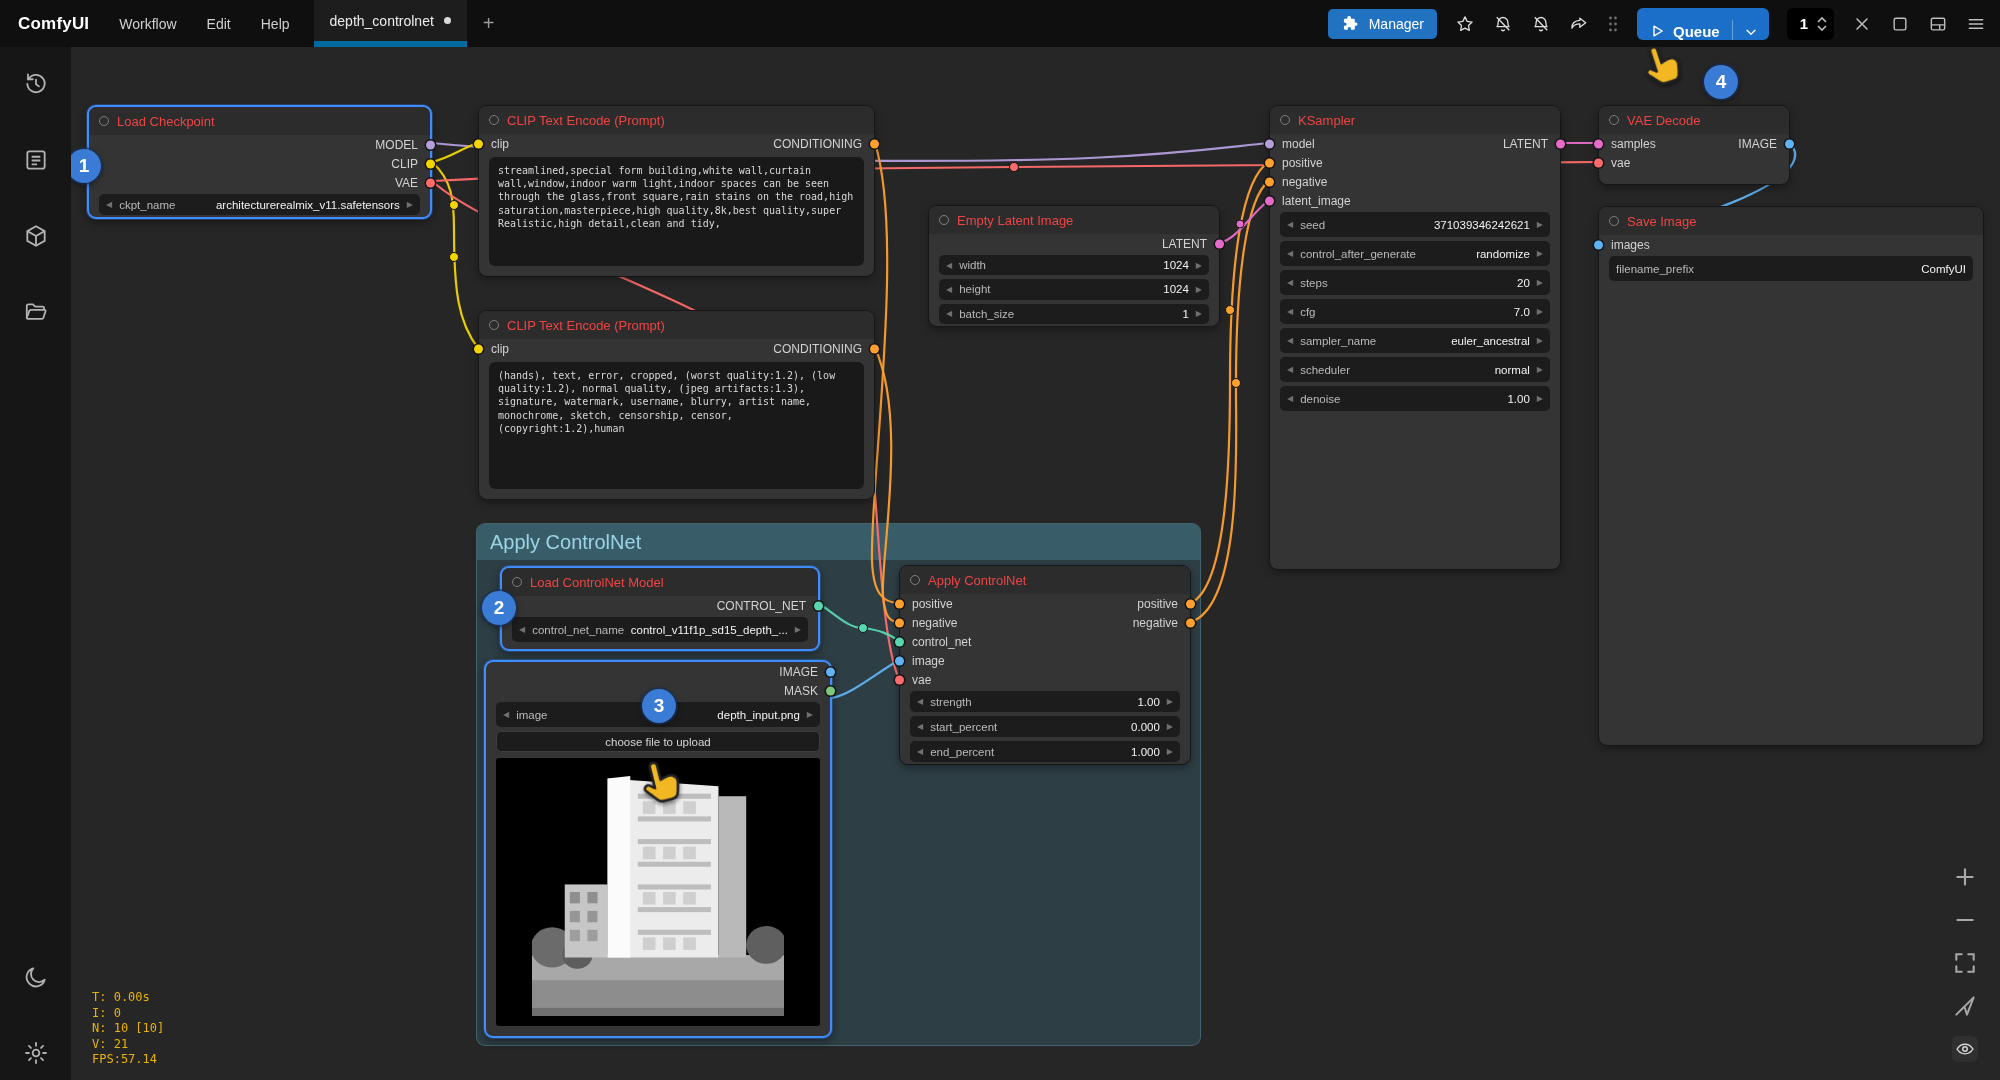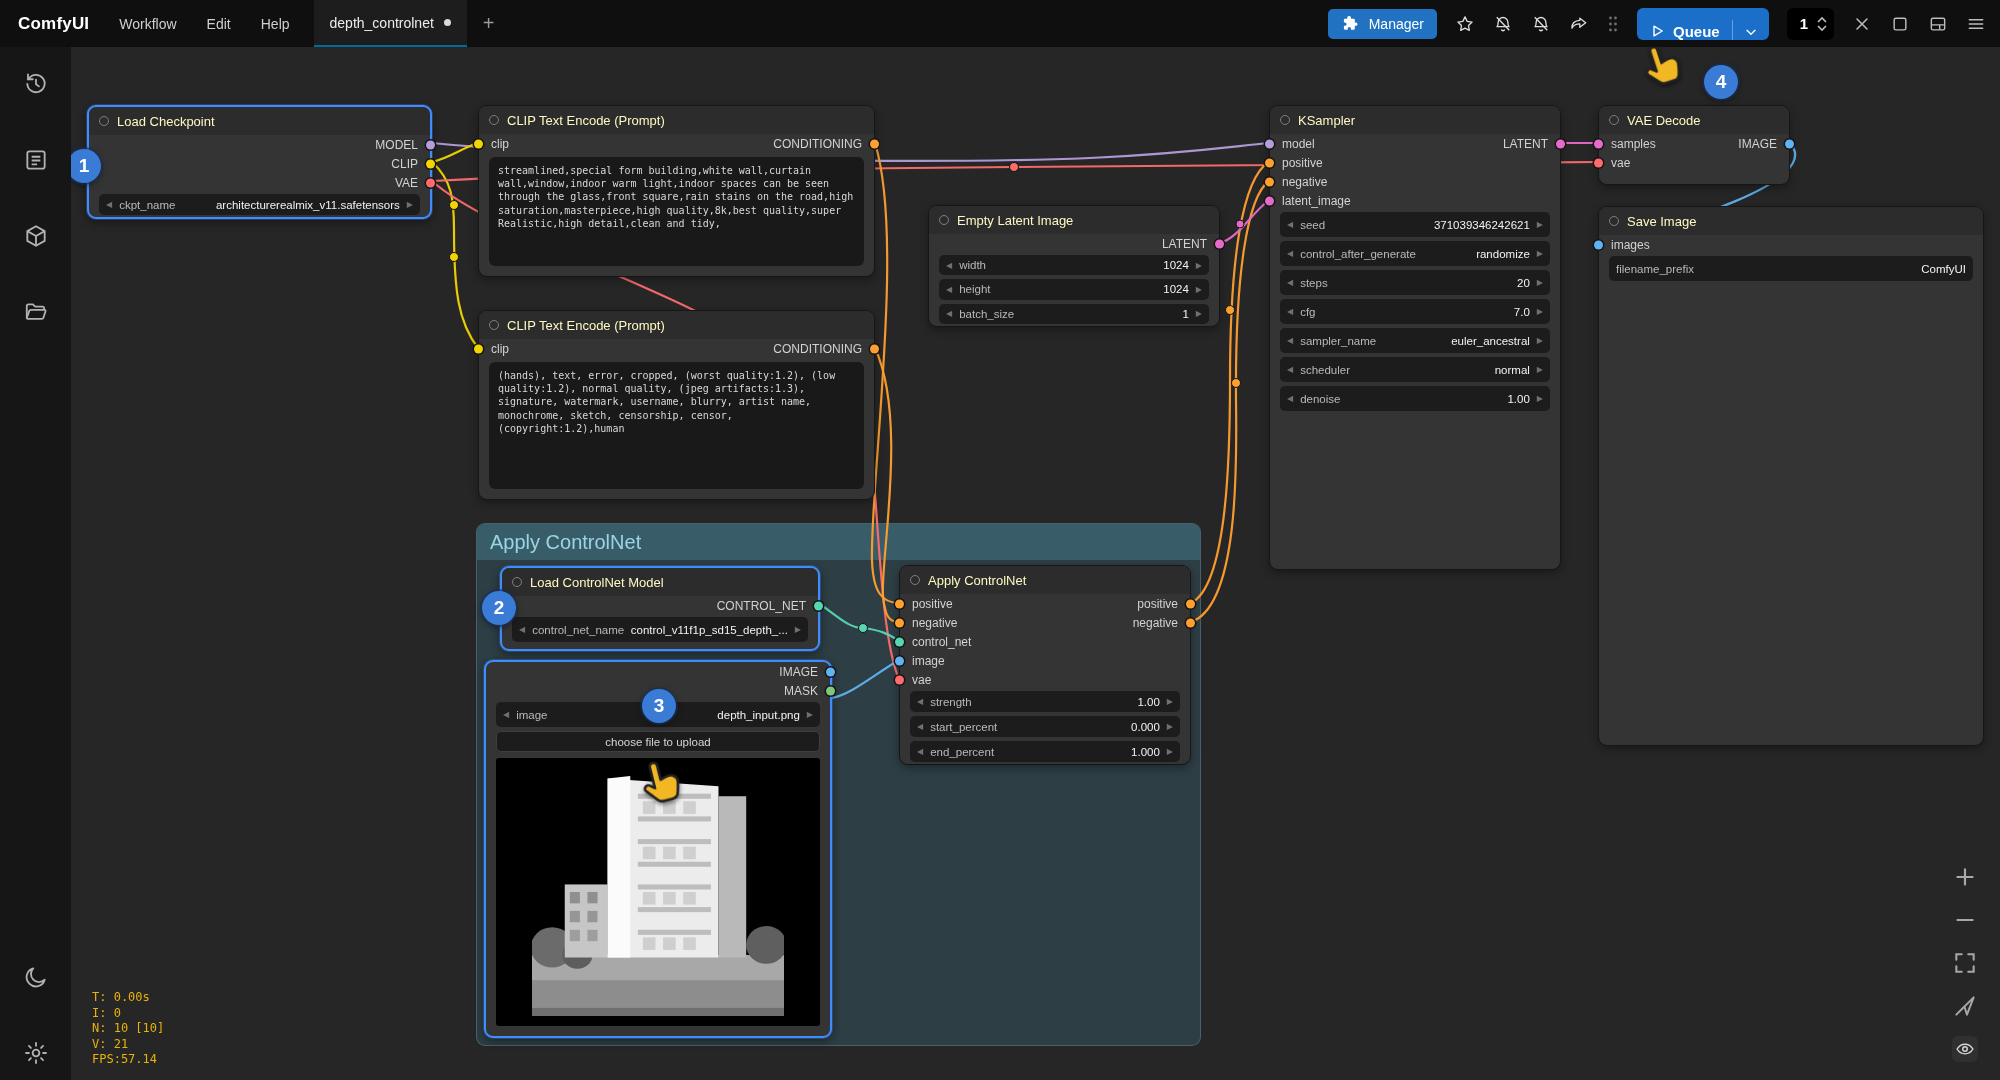--- a/index.html
+++ b/index.html
@@ -4,21 +4,21 @@
 <style>
   html,body{margin:0;padding:0}
   body{width:2000px;height:1080px;position:relative;overflow:hidden;background:#262626;
        font-family:"Liberation Sans","DejaVu Sans",sans-serif;color:#ddd;-webkit-font-smoothing:antialiased}
   
   .topbar{position:absolute;inset:0 0 auto 0;height:47px;background:#0f0f0f;display:flex;align-items:center;z-index:20}
   .logo{font-weight:bold;font-size:17px;color:#fff;margin:0 30px 0 18px;letter-spacing:.2px}
   .menu{display:flex;gap:30px;color:#cfcfcf;font-size:14px}
   .menu span{cursor:pointer}
   .tab{height:47px;display:flex;align-items:center;gap:10px;padding:0 16px;margin-left:24px;background:#1d1d1d;
-       border-bottom:2px solid #0369a1;color:#ececec;font-size:14px;box-sizing:border-box}
+       border-bottom:6px solid #0369a1;color:#ececec;font-size:14px;box-sizing:border-box}
   .dirty{width:7px;height:7px;border-radius:50%;background:#d9d9d9}
   .newtab{color:#9a9a9a;font-size:20px;margin-left:16px;cursor:pointer}
   .newtab::before{content:"+"}
   .tright{margin-left:auto;display:flex;align-items:center;gap:18px;padding-right:14px}
   .btn-manager{height:30px;background:#2173c2;border-radius:5px;display:flex;align-items:center;gap:8px;
        padding:0 13px;color:#fff;font-size:14px;cursor:pointer}
   .tico{width:20px;height:20px;display:block}
   .grip{width:12px;height:18px}
   .btn-queue{height:32px;background:#1b6fc9;border-radius:6px;display:flex;align-items:flex-end;color:#fff;
        font-size:15px;font-weight:600;cursor:pointer}
@@ -41,21 +41,21 @@
        background:rgba(62,118,138,.30);border:1px solid rgba(110,170,190,.35);border-radius:9px;box-sizing:border-box}
   .group-title{height:36px;line-height:36px;background:rgba(70,130,150,.45);border-radius:8px 8px 0 0;
        padding:0 13px;font-size:20px;color:#9bd4e4}
   .wires{position:absolute;top:0;left:0;z-index:2;pointer-events:none}
   .wires path{fill:none;stroke-width:2.2px;opacity:.95}
   
   .node{position:absolute;z-index:3;background:#343434;border:1px solid #161616;border-radius:9px;
        box-shadow:0 3px 8px rgba(0,0,0,.35);display:flex;flex-direction:column;box-sizing:border-box}
   .node.sel{border:2px solid #3f8cff;box-shadow:0 0 0 1px rgba(63,140,255,.3),0 3px 10px rgba(0,0,0,.45)}
   .ntitle{display:flex;align-items:center;height:28px;min-height:28px;padding:0 10px;background:#2c2c2c;
-       border-radius:8px 8px 0 0;color:#fef9c3;font-size:13px;white-space:nowrap;overflow:hidden}
+       border-radius:8px 8px 0 0;color:#ef4444;font-size:13px;white-space:nowrap;overflow:hidden}
   .tdot{width:8px;height:8px;border:1.5px solid #7e7e7e;border-radius:50%;margin-right:8px;flex:none}
   .srow{position:relative;height:19px;min-height:19px;display:flex;align-items:center;
        justify-content:space-between;padding:0 12px;font-size:12px;color:#d2d2d2}
   .srow.outonly{justify-content:flex-end}
   .d{width:9px;height:9px;border-radius:50%;position:absolute;top:50%;transform:translateY(-50%);
        box-shadow:0 0 0 1.5px #141414;cursor:crosshair}
   .din{left:-5px}.dout{right:-5px}
   .c-model{background:#b39ddb}.c-clip{background:#f2d500}.c-vae{background:#ff6b6b}
   .c-cond{background:#ff9f2e}.c-latent{background:#e66bc8}.c-image{background:#5fb3f2}
   .c-mask{background:#7ec87e}.c-cnet{background:#58d6b2}

